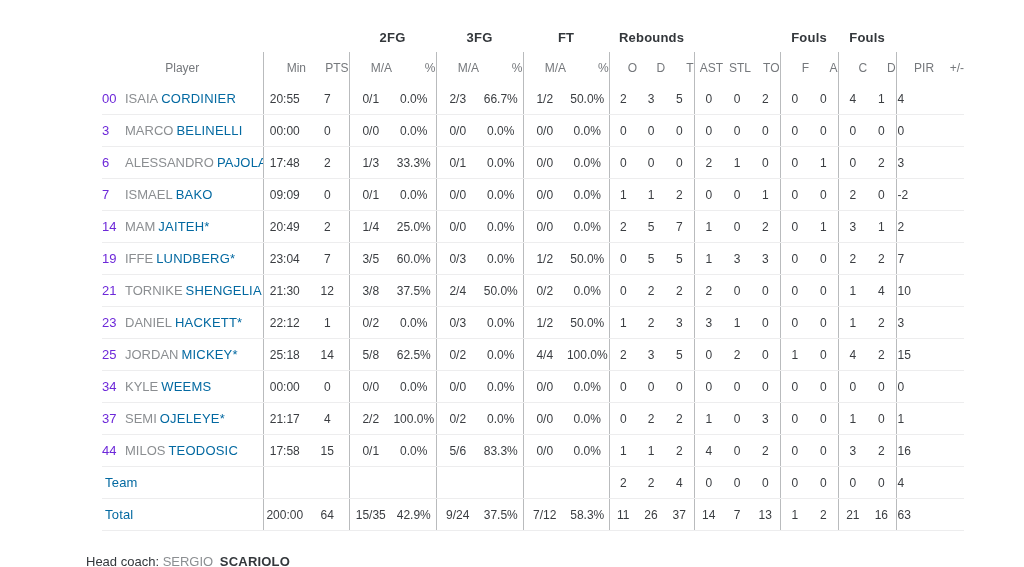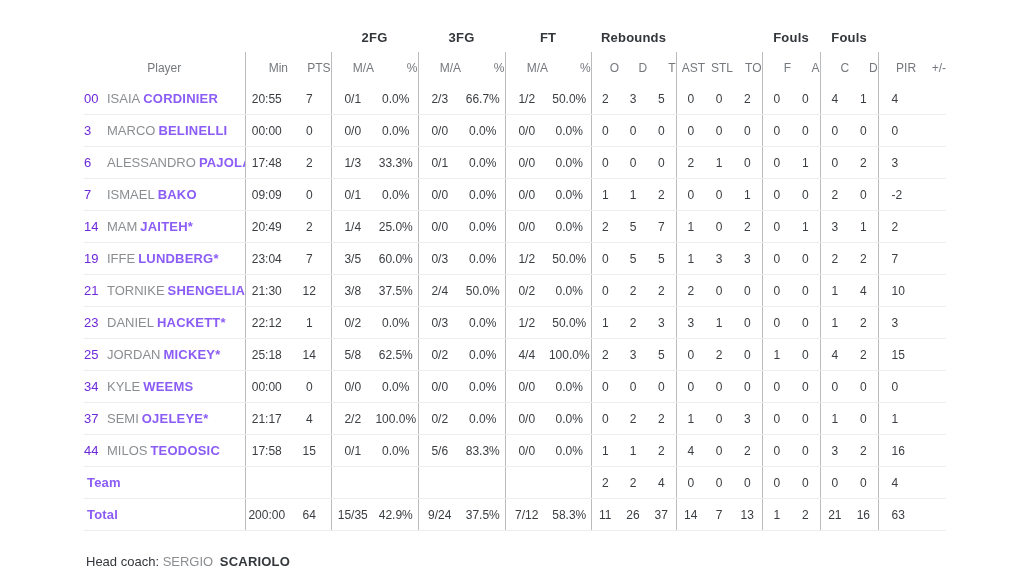--- a/index.html
+++ b/index.html
@@ -1,37 +1,37 @@
 <!DOCTYPE html>
 <html><head>
 <meta charset="utf-8">
 <style>
   html,body{margin:0;padding:0}
   body{
     width:1024px;height:567px;overflow:hidden;background:#ffffff;
     font-family:"Liberation Sans",sans-serif;position:relative;
     -webkit-font-smoothing:antialiased;
   }
-  .box-score{position:absolute;left:84px;top:22px}
+  .box-score{position:absolute;left:102px;top:22px}
   table{border-collapse:collapse;table-layout:fixed;width:862px}
   th,td{padding:0;font-weight:normal;white-space:nowrap;overflow:hidden}
   
   tr.groups th{height:30px;font-size:13px;font-weight:bold;color:#33373b;text-align:center;letter-spacing:.2px}
   
   tr.cols th{height:31px;font-size:12px;color:#75787c;text-align:right}
   tr.cols th.player{text-align:center}
   
   tbody td{height:31px;font-size:12px;color:#3a3d41;border-bottom:1px solid #ededee}
   .c{text-align:center}
-  .l{text-align:left;padding-left:13px}
+  .l{text-align:left;padding-left:1px}
   .vl{border-left:1px solid #b9bbbd}
   td.player{font-size:13px;color:#33373b}
   .num{display:inline-block;width:23px;color:#6d28d9}
   .first{color:#8b8e91;margin-right:3px}
-  .last{font-weight:bold;color:#8b5cf6;letter-spacing:.2px}
+  .last{font-weight:normal;color:#0369a1;letter-spacing:.2px}
   
   .coach-line{position:absolute;left:86px;top:554px;font-size:13px;color:#33373b}
   .coach-line .first{color:#8b8e91}
   .coach-line .last{font-weight:bold;color:#33373b}
 </style>
 </head>
 <body>
 
 <div class="box-score">
   <table>

